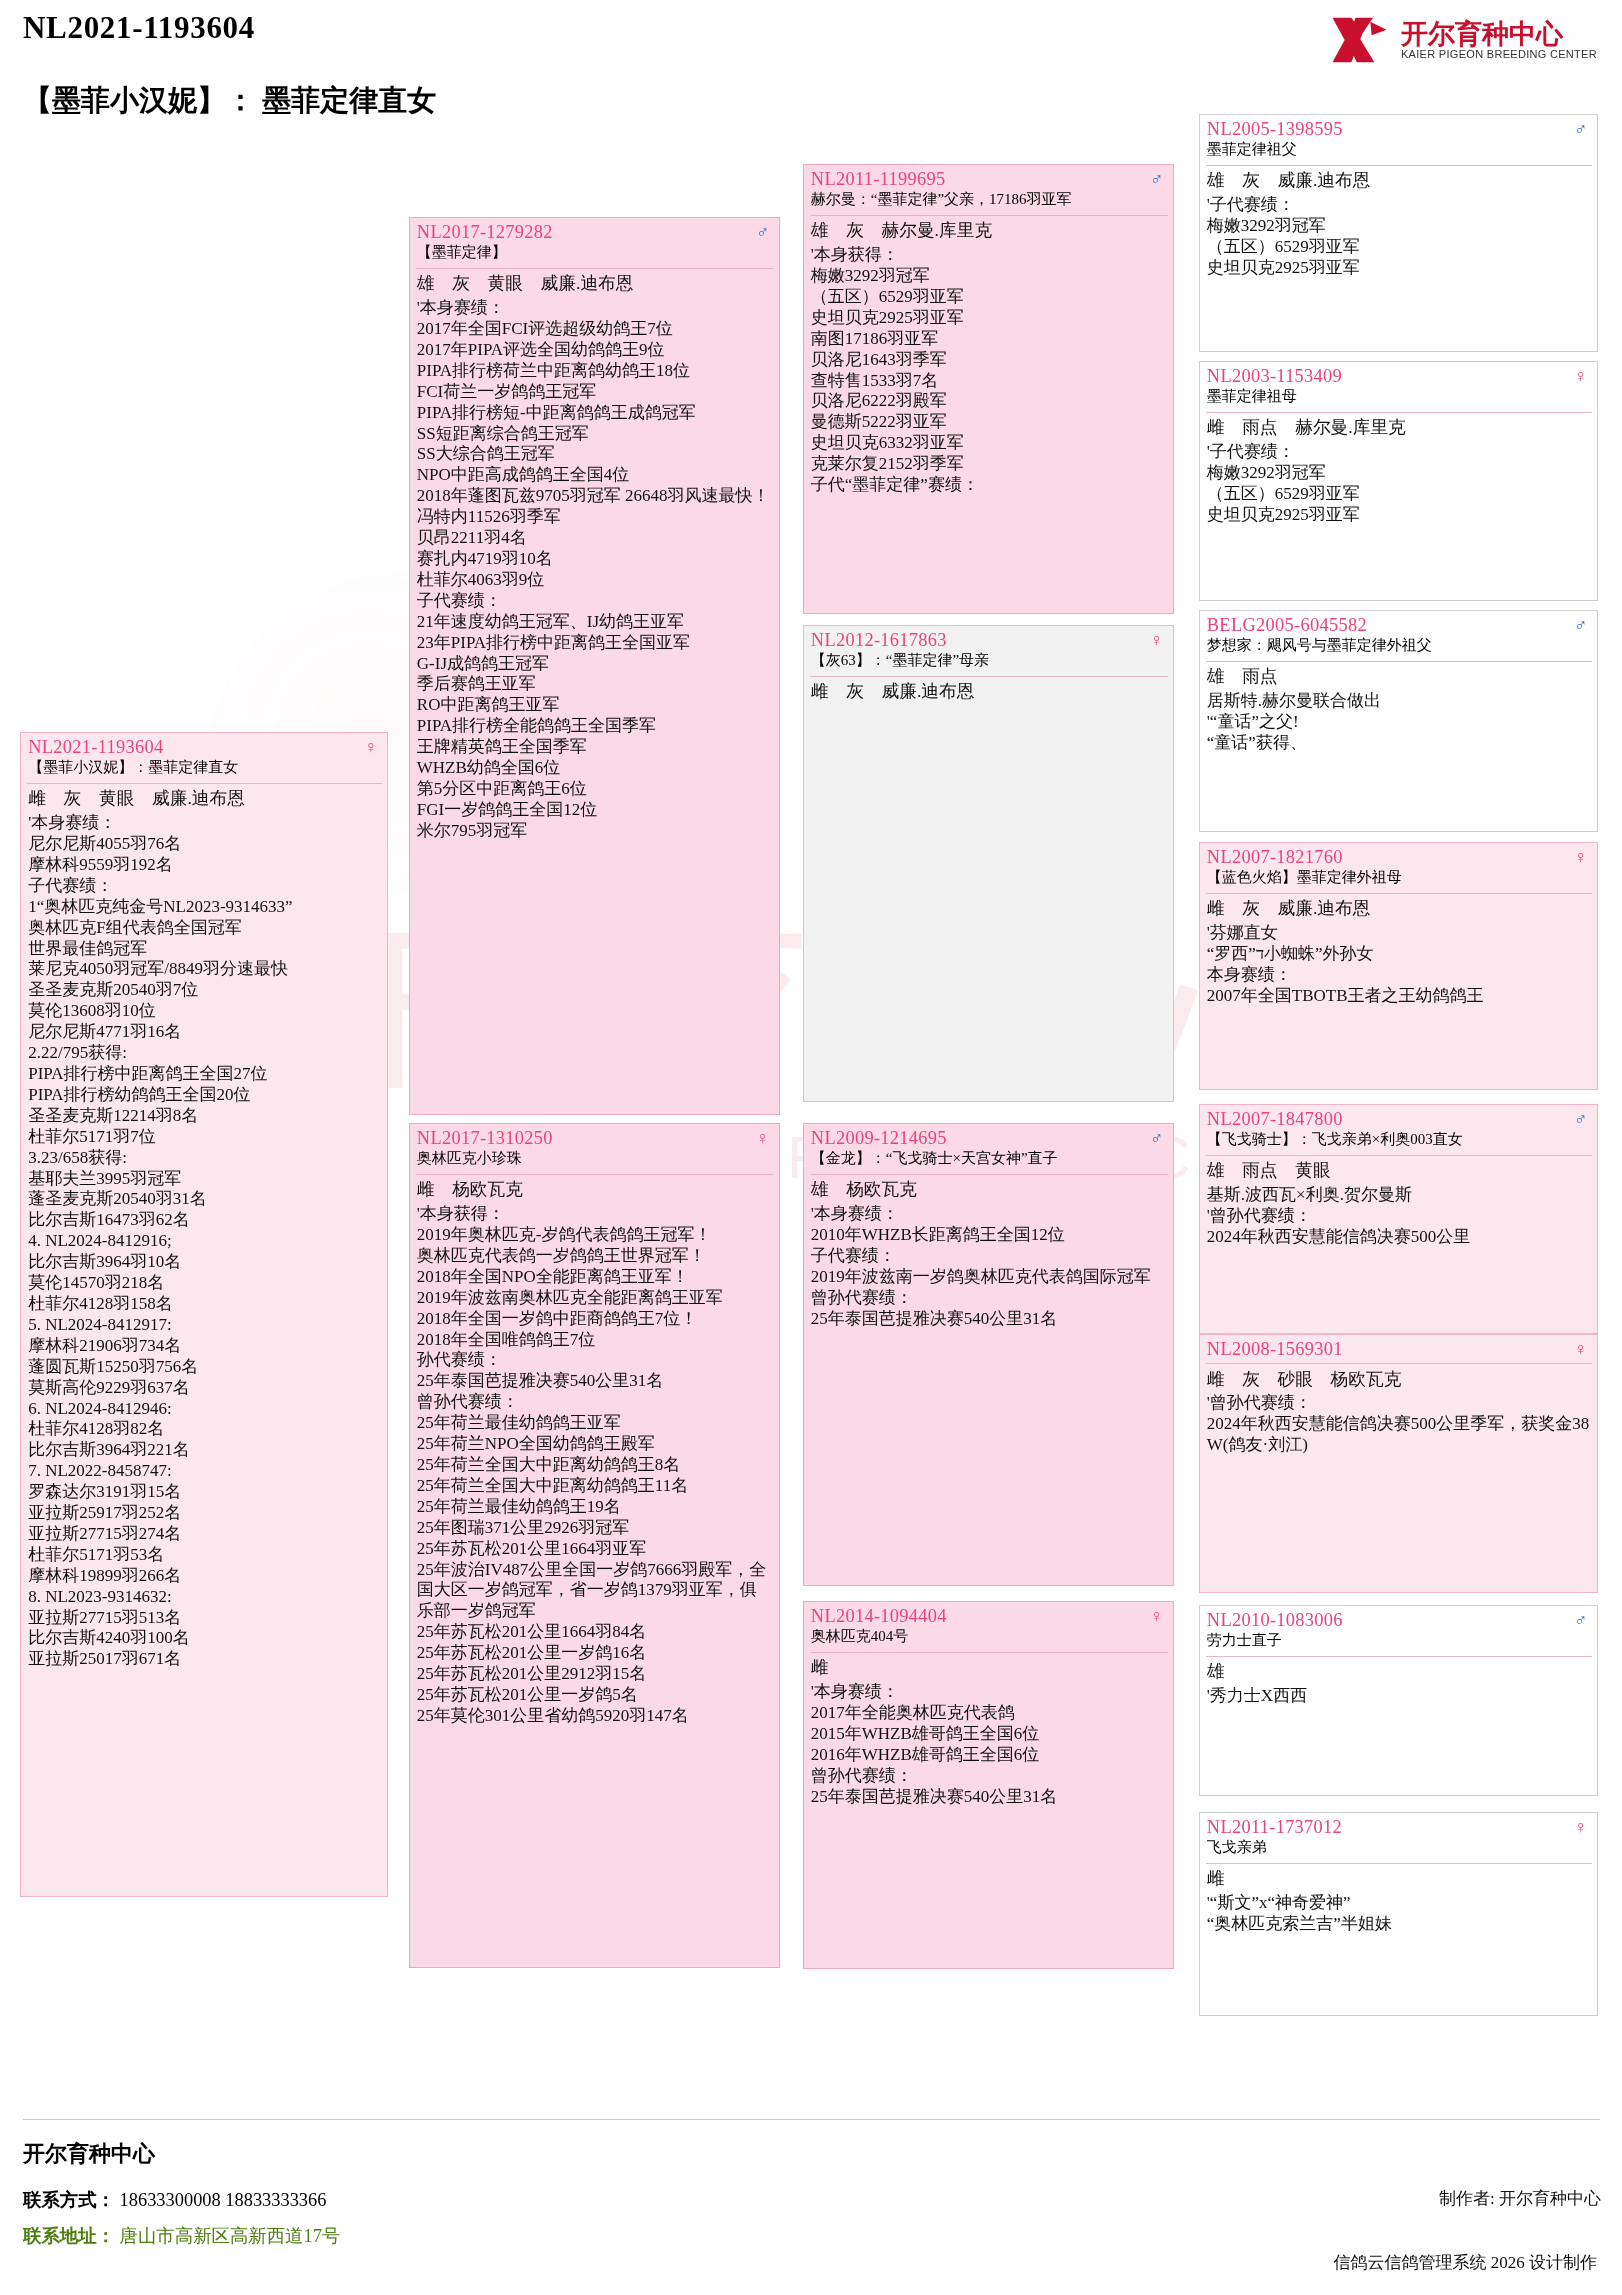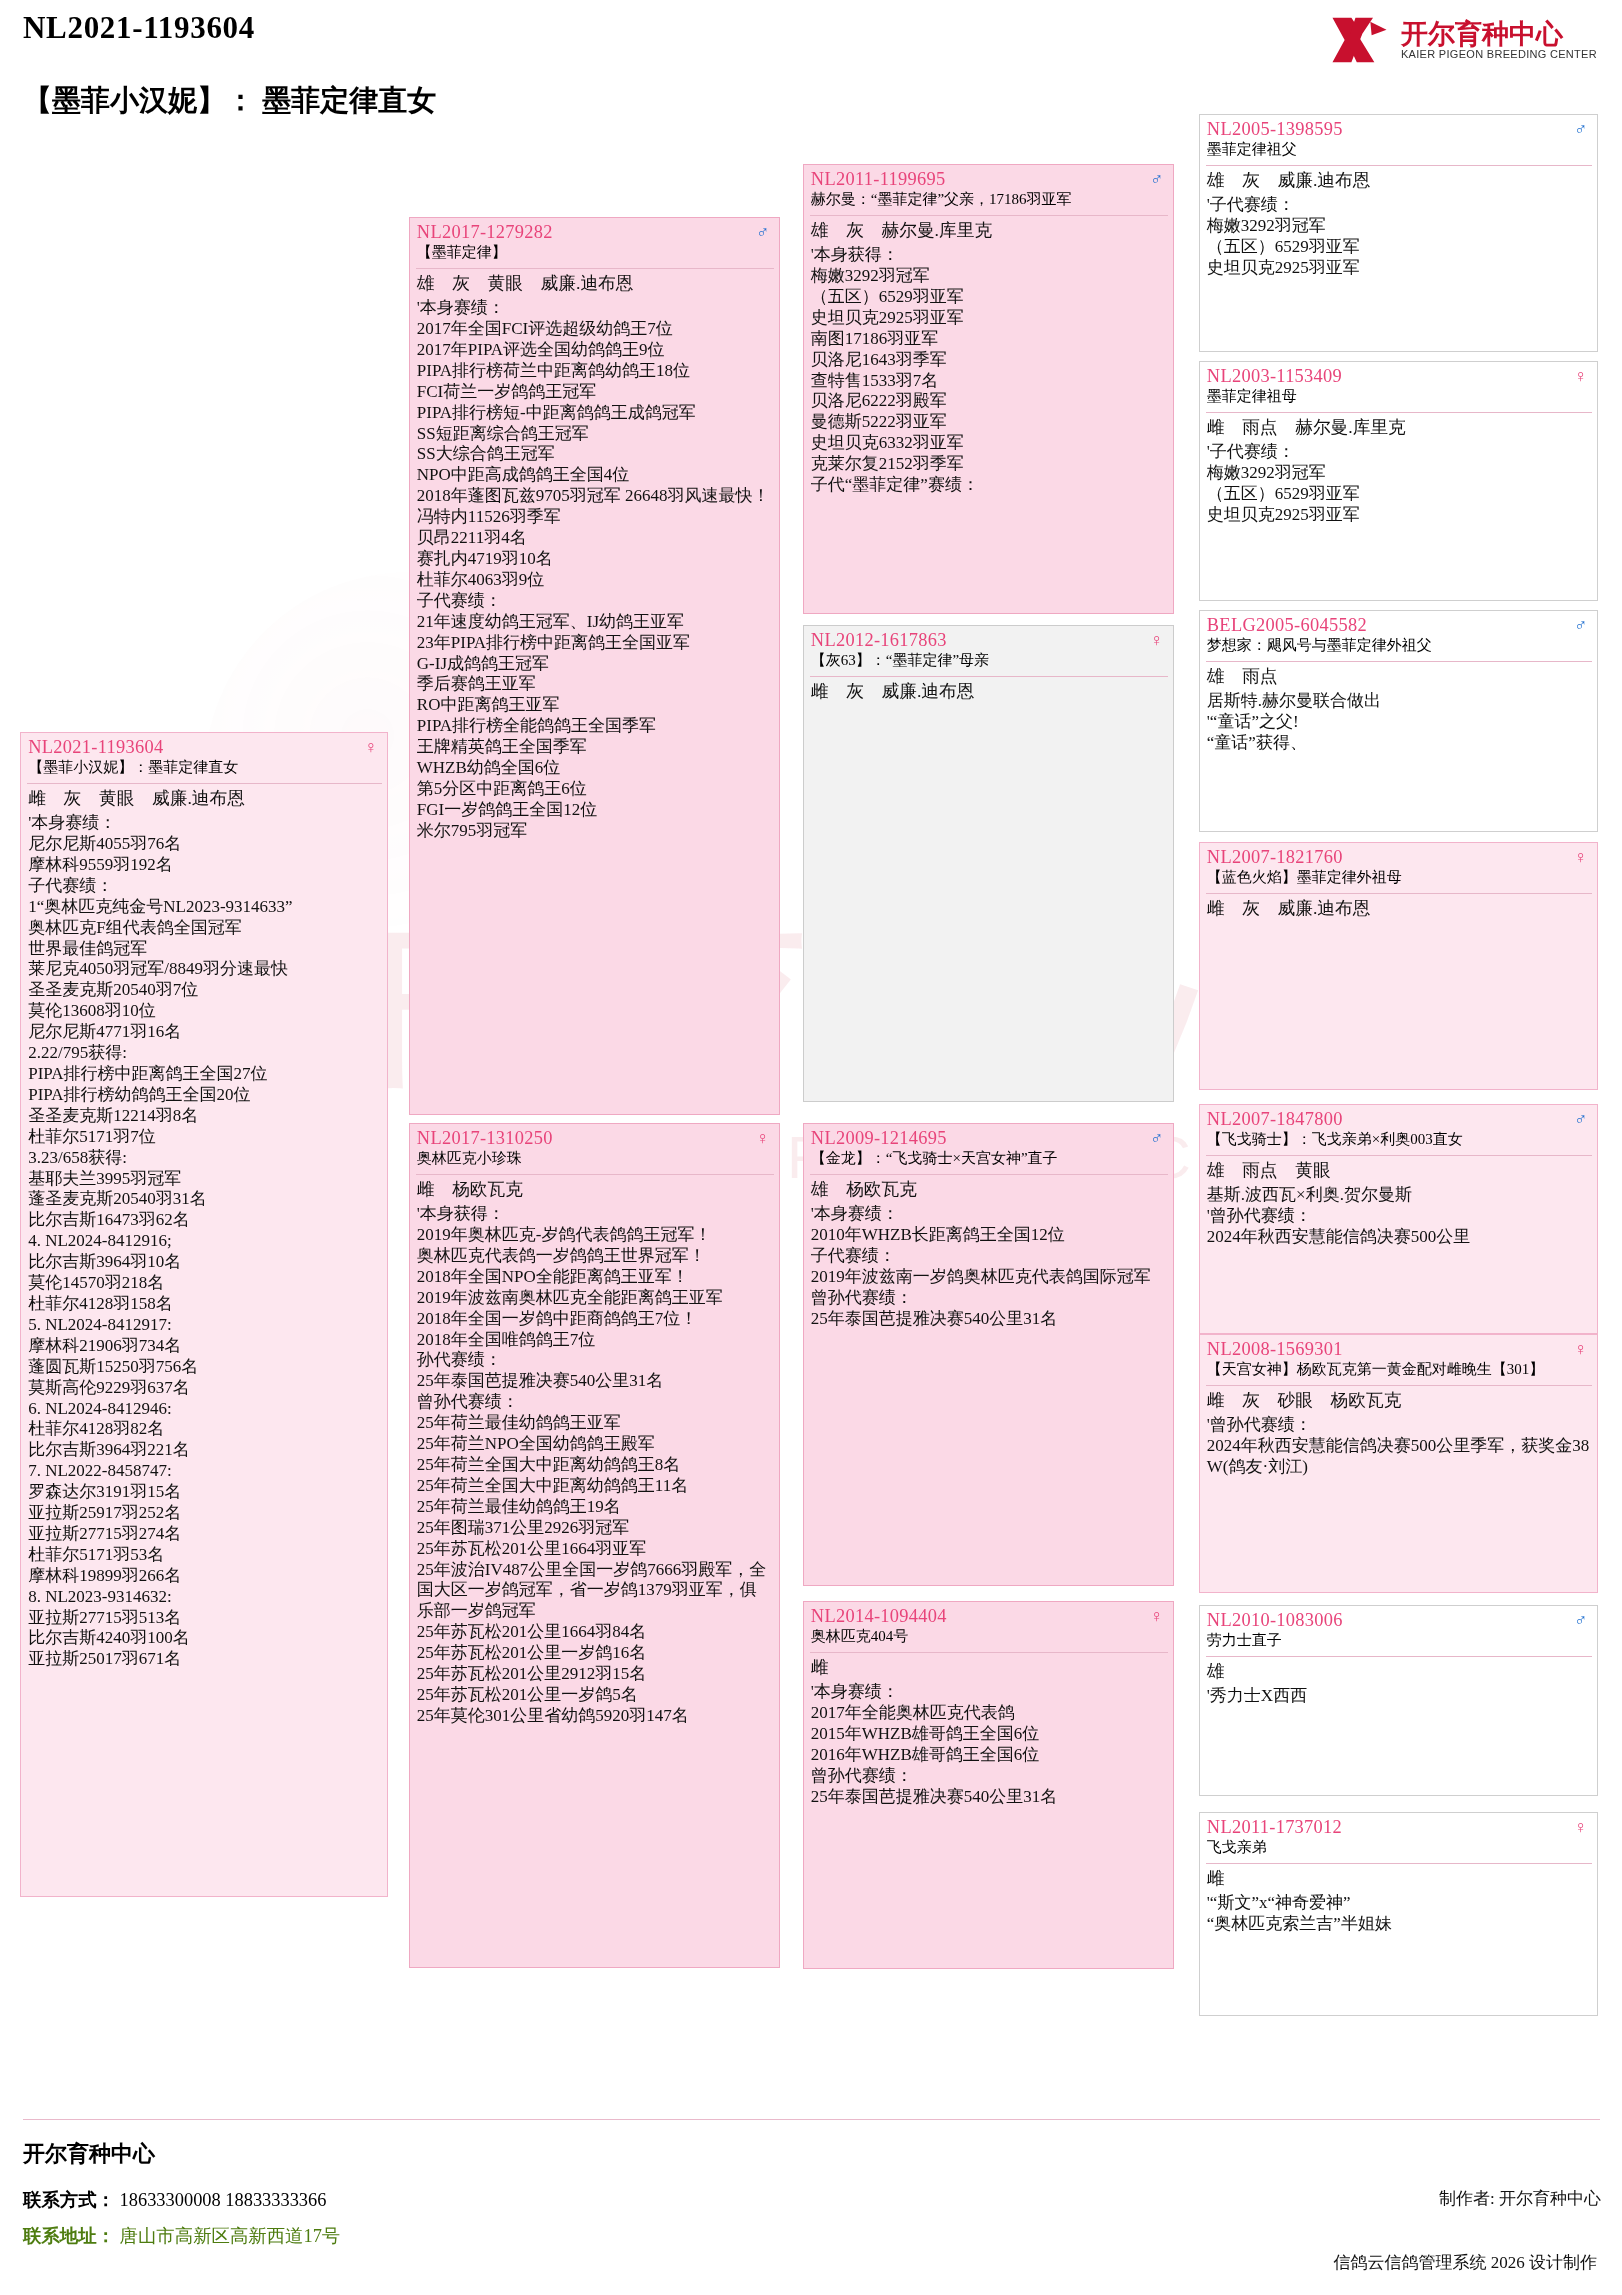--- a/index.html
+++ b/index.html
@@ -451,20 +451,24 @@
       <span class="sex f">♀</span>
       <span>NL2007-1821760</span>
     </div>
     <div class="card-name">【蓝色火焰】墨菲定律外祖母</div>
     <hr class="card-hr">
     <div class="card-attrs">
       <span>雌</span>
       <span>灰</span>
       <span>威廉.迪布恩</span>
     </div>
+    <div class="card-body">'芬娜直女
+“罗西”ד小蜘蛛”外孙女
+本身赛绩：
+2007年全国TBOTB王者之王幼鸽鸽王</div>
   </div>
 
   <div class="card lightpink" style="left:1199px; top:1104px; width:399px; height:230px;">
     <div class="card-id">
       <span class="sex m">♂</span>
       <span>NL2007-1847800</span>
     </div>
     <div class="card-name">【飞戈骑士】：飞戈亲弟×利奥003直女</div>
     <hr class="card-hr">
     <div class="card-attrs">
@@ -475,21 +479,20 @@
     <div class="card-body">基斯.波西瓦×利奥.贺尔曼斯
 '曾孙代赛绩：
 2024年秋西安慧能信鸽决赛500公里</div>
   </div>
 
   <div class="card lightpink" style="left:1199px; top:1334px; width:399px; height:259px;">
     <div class="card-id">
       <span class="sex f">♀</span>
       <span>NL2008-1569301</span>
     </div>
-    <div class="card-name">【天宫女神】杨欧瓦克第一黄金配对雌晚生【301】</div>
     <hr class="card-hr">
     <div class="card-attrs">
       <span>雌</span>
       <span>灰</span>
       <span>砂眼</span>
       <span>杨欧瓦克</span>
     </div>
     <div class="card-body">'曾孙代赛绩：
 2024年秋西安慧能信鸽决赛500公里季军，获奖金38W(鸽友·刘江)</div>
   </div>

